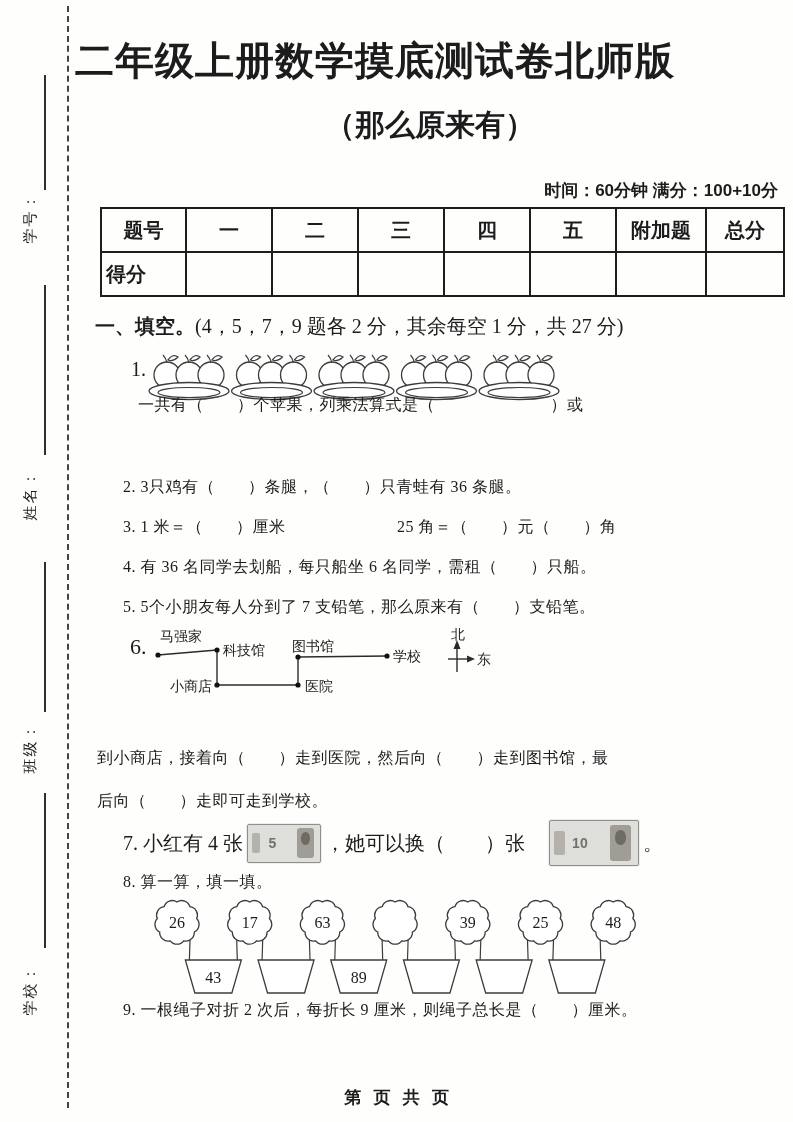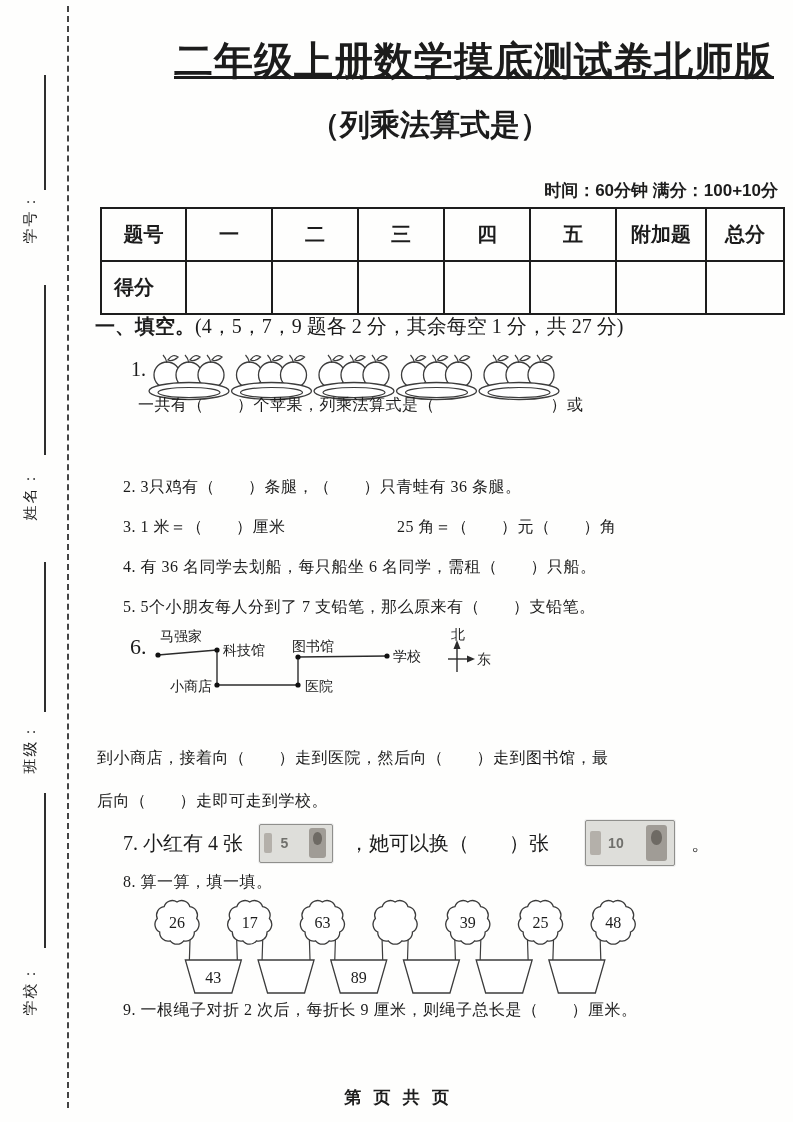--- a/index.html
+++ b/index.html
@@ -5,44 +5,44 @@
   html,body{margin:0;padding:0;background:#ffffff;}
   .page{position:relative;width:793px;height:1122px;background:#fefefd;color:#1c1c1c;
         font-family:"Liberation Serif", serif;overflow:hidden;}
   .abs{position:absolute;}
   
   .seal-line{position:absolute;left:67px;top:6px;height:1102px;border-left:2px dashed #444;}
   .write-line{position:absolute;left:44px;width:2px;background:#2e2e2e;}
   .margin-label{position:absolute;left:1px;width:60px;height:20px;text-align:center;
         font-size:15px;letter-spacing:2px;transform:rotate(-90deg);white-space:nowrap;}
   
-  .title{position:absolute;left:84px;width:690px;top:34px;text-align:right;
-        font-family:"Liberation Sans", sans-serif;font-weight:bold;font-size:39px;letter-spacing:1px;text-decoration:underline;}
+  .title{position:absolute;left:75px;width:690px;top:34px;text-align:left;
+        font-family:"Liberation Sans", sans-serif;font-weight:bold;font-size:39px;letter-spacing:1px;}
   .subtitle{position:absolute;left:85px;width:690px;top:105px;text-align:center;
         font-family:"Liberation Sans", sans-serif;font-weight:bold;font-size:30px;}
   .meta{position:absolute;left:95px;width:683px;top:179px;text-align:right;
         font-family:"Liberation Sans", sans-serif;font-weight:bold;font-size:17px;}
   
   table.score{position:absolute;left:100px;top:207px;border-collapse:collapse;table-layout:fixed;
         font-family:"Liberation Sans", sans-serif;font-weight:bold;font-size:20px;}
-  table.score td,table.score th{border:2px solid #1d1d1d;padding:12px;font-weight:bold;}
+  table.score td,table.score th{border:2px solid #1d1d1d;padding:4px;font-weight:bold;}
   table.score tr{height:44px;}
   
   .sec{position:absolute;left:95px;top:313px;font-size:20px;white-space:nowrap;}
   .sec b{font-family:"Liberation Sans", sans-serif;font-size:20px;}
   .q{position:absolute;font-size:16px;white-space:nowrap;letter-spacing:0.5px;}
   .qnum{position:absolute;font-size:20px;}
   svg text{font-family:"Liberation Serif", serif;fill:#1c1c1c;}
   .ln{fill:#fff;stroke:#3c3c3c;stroke-width:1.3;}
   .lnf{fill:none;stroke:#3c3c3c;stroke-width:1.2;}
   .mapln{stroke:#2b2b2b;stroke-width:1.4;}
   .dot{fill:#111;}
   .maptx{font-size:14px;}
   
-  .q7row{position:absolute;left:123px;top:820px;display:flex;align-items:center;font-size:20px;white-space:nowrap;gap:12px;}
+  .q7row{position:absolute;left:123px;top:820px;display:flex;align-items:center;font-size:20px;white-space:nowrap;}
   .note{display:inline-block;position:relative;background:#dededa;border:1px solid #8f8f8c;
         border-radius:2px;margin:0 4px;box-shadow:0 0 0 1px #eee;}
   .note-sm{width:72px;height:37px;}
   .note-lg{width:88px;height:44px;margin-left:24px;}
   .portrait{position:absolute;right:8%;top:10%;height:80%;width:24%;background:#a09c96;border-radius:3px;}
   .portrait:after{content:"";position:absolute;left:22%;top:12%;width:56%;height:45%;background:#6e6a64;border-radius:45%;}
   .noteval{position:absolute;left:34%;top:50%;transform:translate(-50%,-50%);
         font-family:"Liberation Sans", sans-serif;font-weight:bold;font-size:14px;color:#70706c;}
   .noteseal{position:absolute;left:5%;top:22%;width:12%;height:56%;background:#b4b0aa;border-radius:2px;}
   .footer{position:absolute;left:0;width:793px;top:1086px;text-align:center;font-size:17px;
@@ -57,21 +57,21 @@
   <div class="write-line" style="top:75px;height:115px"></div>
   <div class="write-line" style="top:285px;height:170px"></div>
   <div class="write-line" style="top:562px;height:150px"></div>
   <div class="write-line" style="top:793px;height:155px"></div>
   <div class="margin-label" style="top:208px">学号：</div>
   <div class="margin-label" style="top:485px">姓名：</div>
   <div class="margin-label" style="top:738px">班级：</div>
   <div class="margin-label" style="top:980px">学校：</div>
 
   <div class="title">二年级上册数学摸底测试卷北师版</div>
-  <div class="subtitle">（列乘法算式是）</div>
+  <div class="subtitle">（那么原来有）</div>
   <div class="meta">时间：60分钟 满分：100+10分</div>
 
   <table class="score">
     <colgroup>
       <col style="width:85px">
         <col style="width:86px">
         <col style="width:86px">
         <col style="width:86px">
       <col style="width:86px">
         <col style="width:86px">

